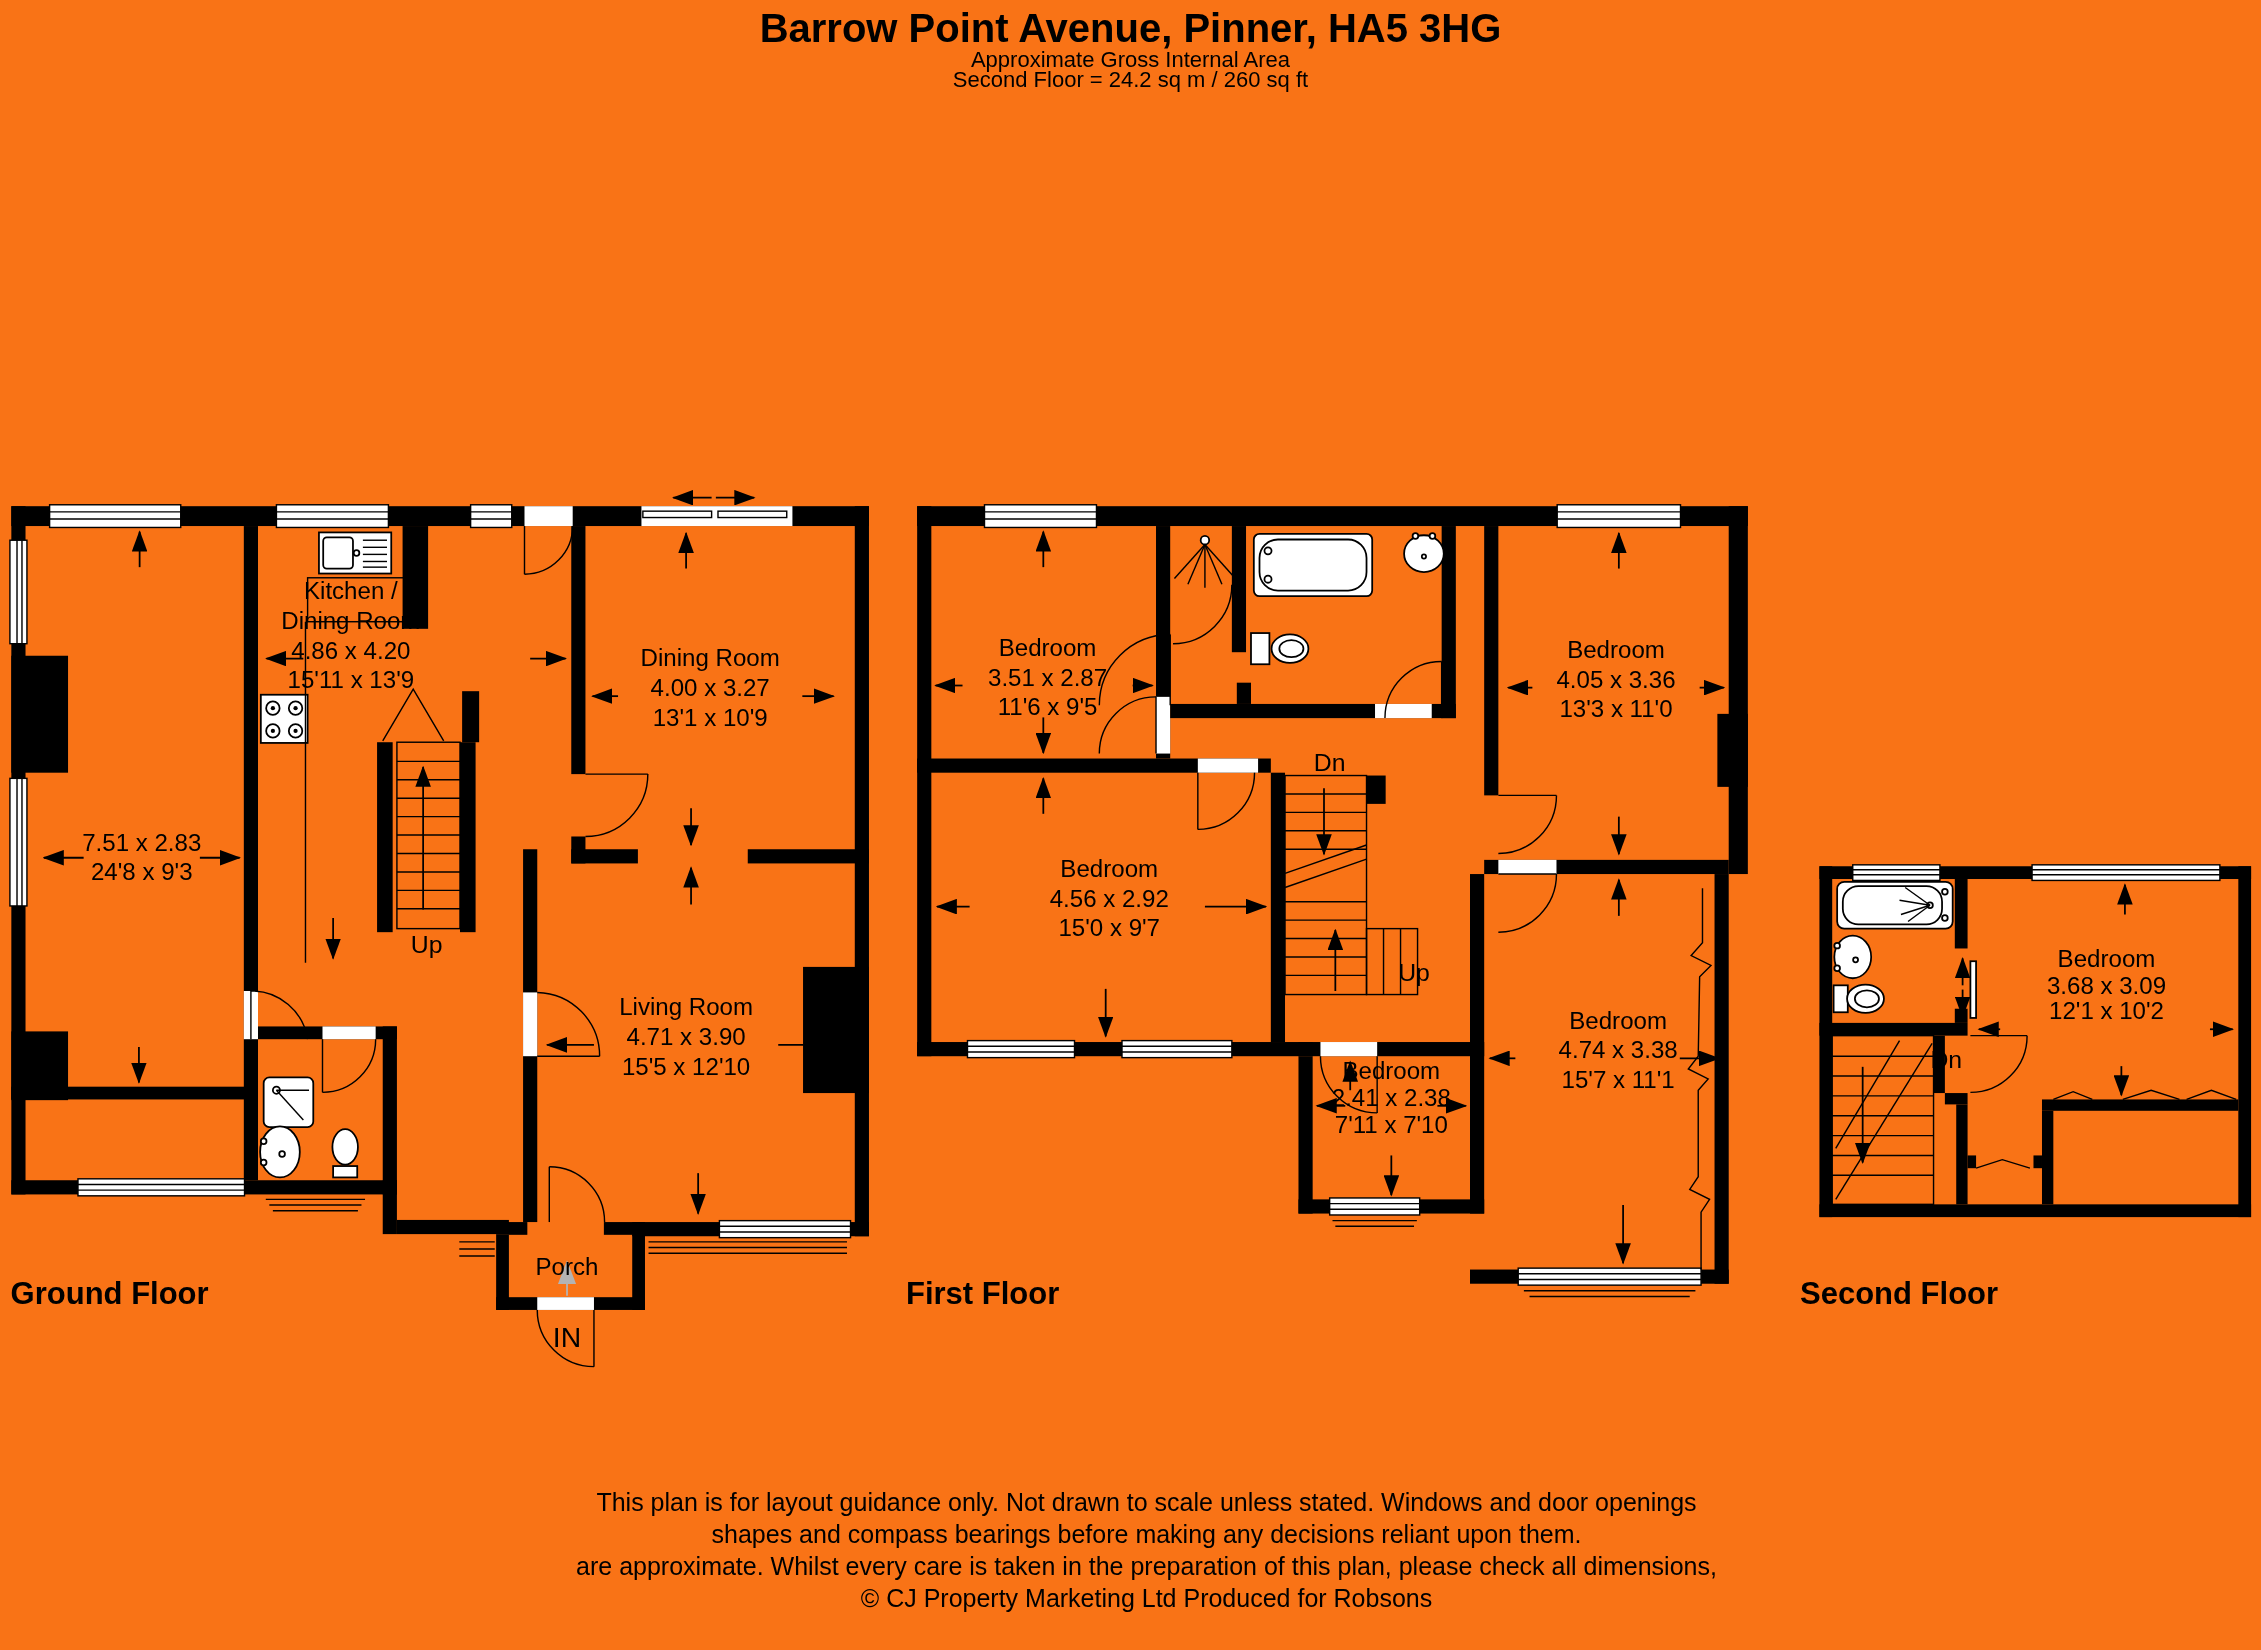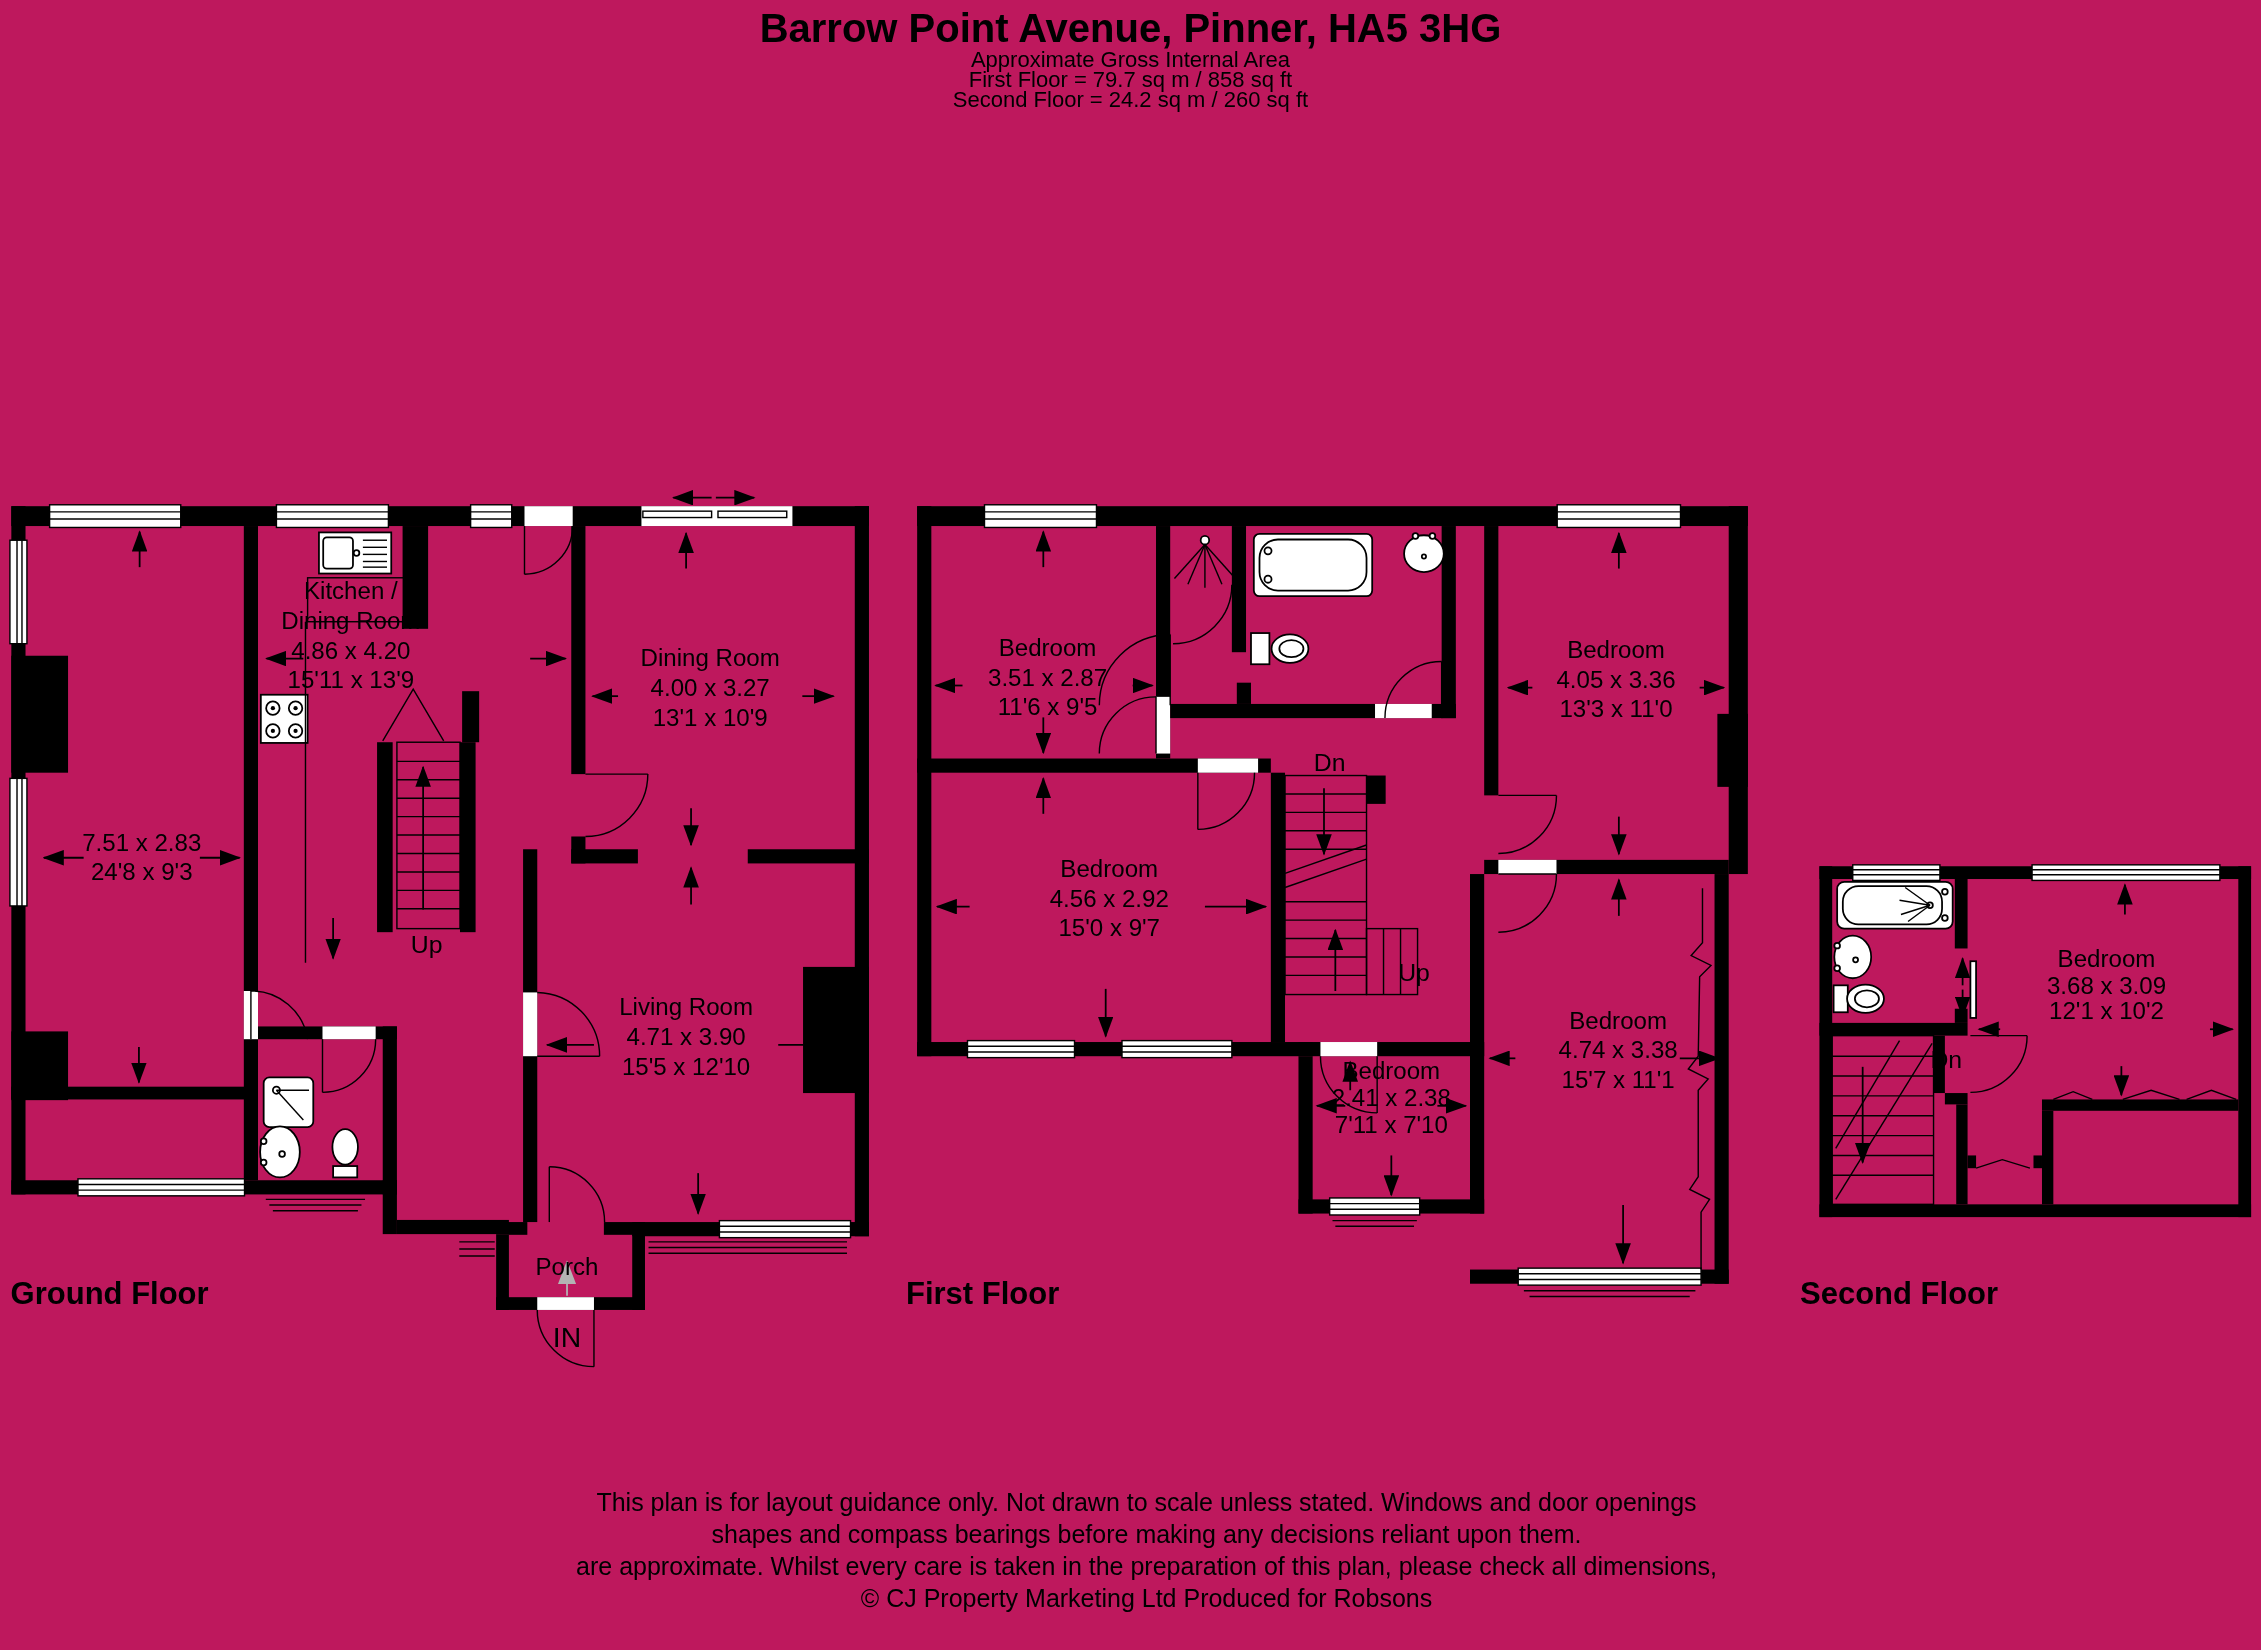--- a/index.html
+++ b/index.html
@@ -1,16 +1,16 @@
 <!DOCTYPE html>
 <html style="font-size:11.3px"><head>
 <meta charset="utf-8">
 <style>
   html,body{margin:0;padding:0;background:#ffffff;}
-  .page{position:relative;width:2261px;height:1651px;background:#be185d;overflow:hidden;
+  .page{position:relative;width:2261px;height:1651px;background:#f97316;overflow:hidden;
         font-family:"Liberation Sans",sans-serif;color:#000;}
   .hdr{position:absolute;left:0;top:7px;width:2261px;text-align:center;}
   .hdr-title{font-size:40px;font-weight:bold;line-height:43px;}
   .hdr-line{font-size:22px;line-height:20px;}
   .floor-label{position:absolute;font-size:31px;font-weight:bold;}
   .disc{position:absolute;left:16px;top:1486px;width:2261px;text-align:center;
         font-size:25px;line-height:32px;}
   svg{position:absolute;left:0;top:0;}
   svg text{font-family:"Liberation Sans",sans-serif;font-size:33px;fill:#000;}
   .rmname{font-size:34px;}
@@ -26,21 +26,20 @@
   .gray{stroke:#b3b3b3;}
 </style>
 </head>
 <body>
 
 <div class="page">
 
   <div class="hdr">
     <div class="hdr-title">Barrow Point Avenue, Pinner, HA5 3HG</div>
     <div class="hdr-line">Approximate Gross Internal Area</div>
-    <div class="hdr-line">First Floor = 79.7 sq m / 858 sq ft</div>
     <div class="hdr-line">Second Floor = 24.2 sq m / 260 sq ft</div>
   </div>
 
   <svg width="2261" height="1651" viewBox="0 0 3190 2329">
     <defs>
       <marker id="ah" markerUnits="userSpaceOnUse" markerWidth="30" markerHeight="22" refX="28" refY="11" orient="auto">
         <path d="M0,0 L30,11 L0,22 Z" fill="#000"></path>
       </marker>
       <marker id="ahg" markerUnits="userSpaceOnUse" markerWidth="34" markerHeight="26" refX="30" refY="13" orient="auto">
         <path d="M0,0 L34,13 L0,26 Z" fill="#b3b3b3"></path>

